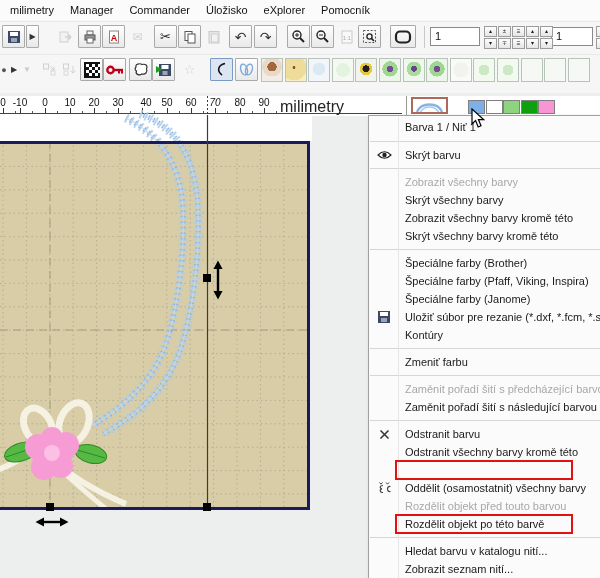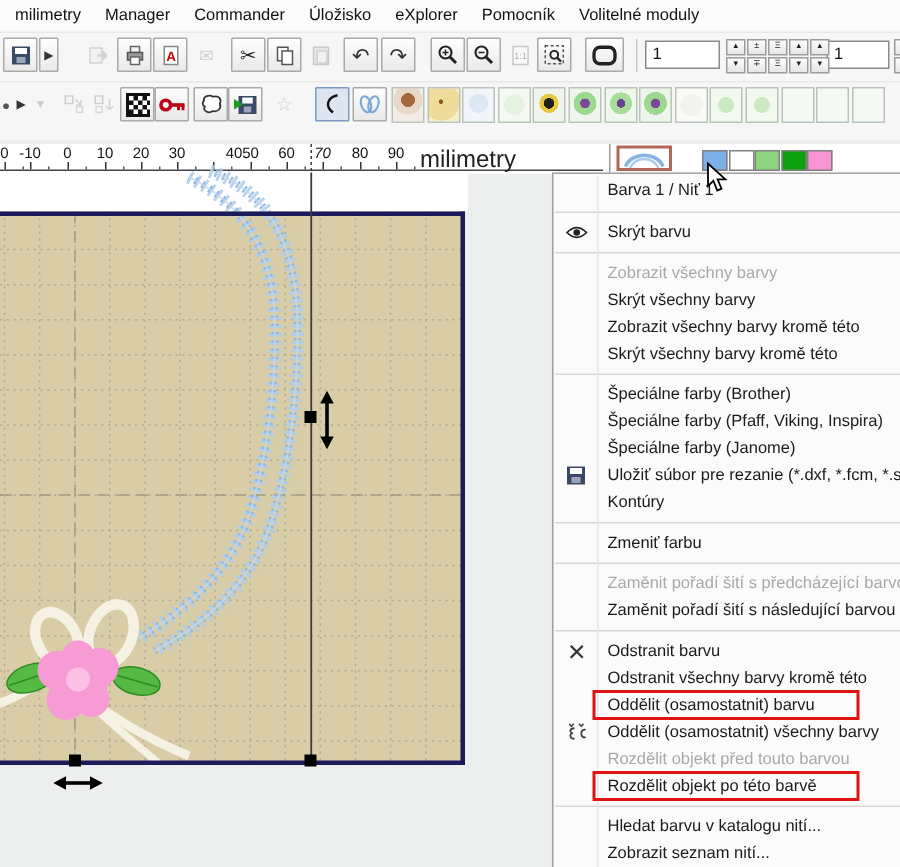--- a/index.html
+++ b/index.html
@@ -59,21 +59,20 @@
 <body>
 
 <div class="chrome">
   <div class="menubar" id="menubar">
       <div class="mbi">milimetry</div>
       <div class="mbi">Manager</div>
       <div class="mbi">Commander</div>
       <div class="mbi">Úložisko</div>
       <div class="mbi">eXplorer</div>
       <div class="mbi">Pomocník</div>
-      <div class="mbi">Volitelné moduly</div>
     </div>
   <div class="tb tb2" id="tb2">
       <div class="tbtn bordered" style="left: 2px;">
         <span class="ic-floppy"></span>
       </div>
       <div class="tbtn bordered" style="left: 26px; width: 13px;">
         <span style="font-size:8px">▶</span>
       </div>
       <div class="tbtn disabled" style="left: 54px;">
         <svg width="14" height="14" viewBox="0 0 14 14">
@@ -278,21 +277,21 @@
     <div class="rtick minor" style="left: 57px;"></div>
     <div class="rlab" style="left: 70px;">10</div>
     <div class="rtick" style="left: 70px;"></div>
     <div class="rtick minor" style="left: 82px;"></div>
     <div class="rlab" style="left: 94px;">20</div>
     <div class="rtick" style="left: 94px;"></div>
     <div class="rtick minor" style="left: 106px;"></div>
     <div class="rlab" style="left: 118px;">30</div>
     <div class="rtick" style="left: 118px;"></div>
     <div class="rtick minor" style="left: 130px;"></div>
-    <div class="rlab" style="left: 156px; text-align: right;">40</div>
+    <div class="rlab" style="left: 146px; text-align: right;">40</div>
     <div class="rtick" style="left: 142px;"></div>
     <div class="rtick minor" style="left: 154px;"></div>
     <div class="rlab" style="left: 167px;">50</div>
     <div class="rtick" style="left: 167px;"></div>
     <div class="rtick minor" style="left: 179px;"></div>
     <div class="rlab" style="left: 191px;">60</div>
     <div class="rtick" style="left: 191px;"></div>
     <div class="rtick minor" style="left: 203px;"></div>
     <div class="rlab" style="left: 215px; font-style: italic;">70</div>
     <div class="rtick" style="left: 215px;"></div>
@@ -508,21 +507,20 @@
           <svg width="11" height="11" viewBox="0 0 11 11">
             <path d="M1.5 1.5 L9.5 9.5 M9.5 1.5 L1.5 9.5" stroke="#333" stroke-width="1.5"></path>
           </svg>
         </span>
         <span>Odstranit barvu</span>
       </div>
       <div class="mi">
         <span>Odstranit všechny barvy kromě této</span>
       </div>
       <div class="mi">
-        <span>Oddělit (osamostatnit) barvu</span>
         <div class="redrect" style="border-color: rgb(224, 18, 18);"></div>
       </div>
       <div class="mi">
         <span class="mic">
           <svg width="15" height="13" viewBox="0 0 15 13">
             <path d="M2.5 0.5 L4 2.2 L5.5 0.5 M9 0.5 L10.5 2.2 L12 0.5" fill="none" stroke="#444" stroke-width="1"></path>
             <path d="M6 3.5 C2.5 3.5 2.5 6.5 5 6.8 C2.5 7 2.5 10.5 6 10.5" fill="none" stroke="#444" stroke-width="1.2"></path>
             <path d="M13.5 4.5 C9.5 3.5 9.5 10.5 13.5 9.5" fill="none" stroke="#444" stroke-width="1.2"></path>
           </svg>
         </span>

